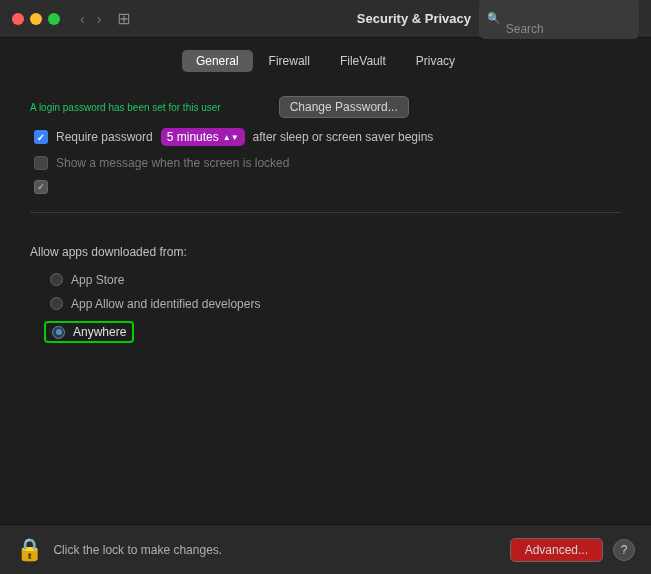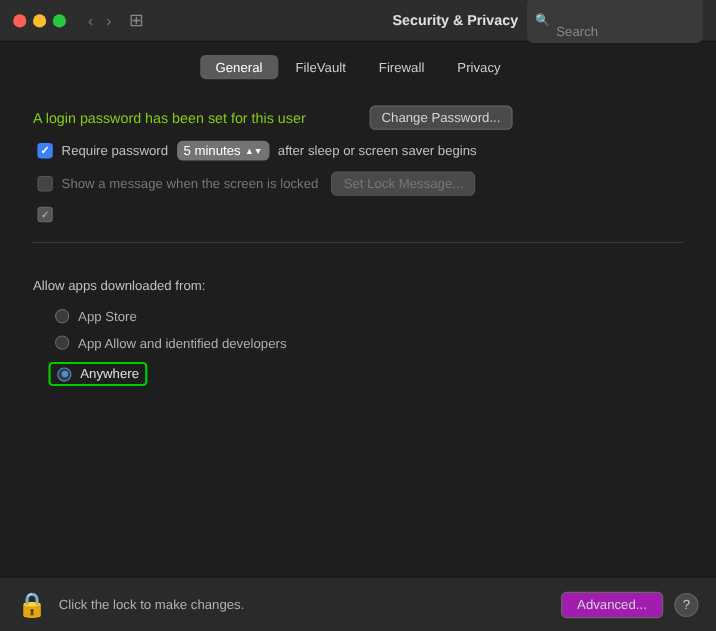--- a/index.html
+++ b/index.html
@@ -124,22 +124,22 @@
       border-bottom: 1px solid #3a3a3a;
     }
 
     .password-row {
       display: flex;
       align-items: center;
       gap: 10px;
     }
 
     .password-label {
-      font-size: 13px;
-      color: #84cc16;
+      font-size: 10px;
+      color: #22c55e;
     }
 
     .change-password-btn {
       background: #4a4a4a;
       border: 1px solid #666;
       border-radius: 5px;
       color: #d4d4d4;
       font-size: 12px;
       padding: 3px 10px;
       cursor: pointer;
@@ -184,21 +184,21 @@
       border-radius: 3px;
       background: #555;
       border: 1px solid #666;
       flex-shrink: 0;
       display: flex;
       align-items: center;
       justify-content: center;
     }
 
     .select-wrapper {
-      background: #737373;
+      background: #a21caf;
       border-radius: 5px;
       padding: 2px 6px;
       font-size: 12px;
       color: white;
       display: flex;
       align-items: center;
       gap: 4px;
       cursor: pointer;
     }
     .select-arrow {
@@ -306,21 +306,21 @@
       color: #d4a017;
     }
 
     .lock-text {
       font-size: 12px;
       color: #b0b0b0;
       flex: 1;
     }
 
     .advanced-btn {
-      background: #a21caf;
+      background: #b91c1c;
       border: 1px solid #666;
       border-radius: 5px;
       color: #d4d4d4;
       font-size: 12px;
       padding: 4px 14px;
       cursor: pointer;
     }
 
     .help-btn {
       width: 22px;
@@ -352,22 +352,22 @@
   <span class="grid-icon">⊞</span>
   <div class="window-title">Security &amp; Privacy</div>
   <div class="search-bar">
     <span class="search-icon-sm">🔍</span>
     <input class="search-input" type="text" placeholder="Search" style="">
   </div>
 </div>
 
 <div class="tabs-container">
   <button class="tab active">General</button>
+  <button class="tab">Firewall</button>
   <button class="tab">FileVault</button>
-  <button class="tab">Firewall</button>
   <button class="tab">Privacy</button>
 </div>
 
 <div class="content">
 
   <div class="password-section">
     <div class="password-row">
       <span class="password-label">A login password has been set for this user</span>
       <button class="change-password-btn">Change Password...</button>
     </div>
@@ -380,21 +380,20 @@
       <div class="select-wrapper">
         <span>5 minutes</span>
         <span class="select-arrow">▲▼</span>
       </div>
       <span class="option-text">after sleep or screen saver begins</span>
     </div>
 
     <div class="check-row">
       <div class="checkbox-disabled"></div>
       <span class="option-text" style="color:#777;">Show a message when the screen is locked</span>
-      <button class="change-password-btn" style="color:#777; border-color:#555; margin-left:4px;">Set Lock Message...</button>
     </div>
 
     <div class="check-row">
       <div class="checkbox-disabled-checked">
         <span style="color:#aaa; font-size:9px; font-weight:bold;">✓</span>
       </div>
     </div>
   </div>
 
   <div class="apps-section">

